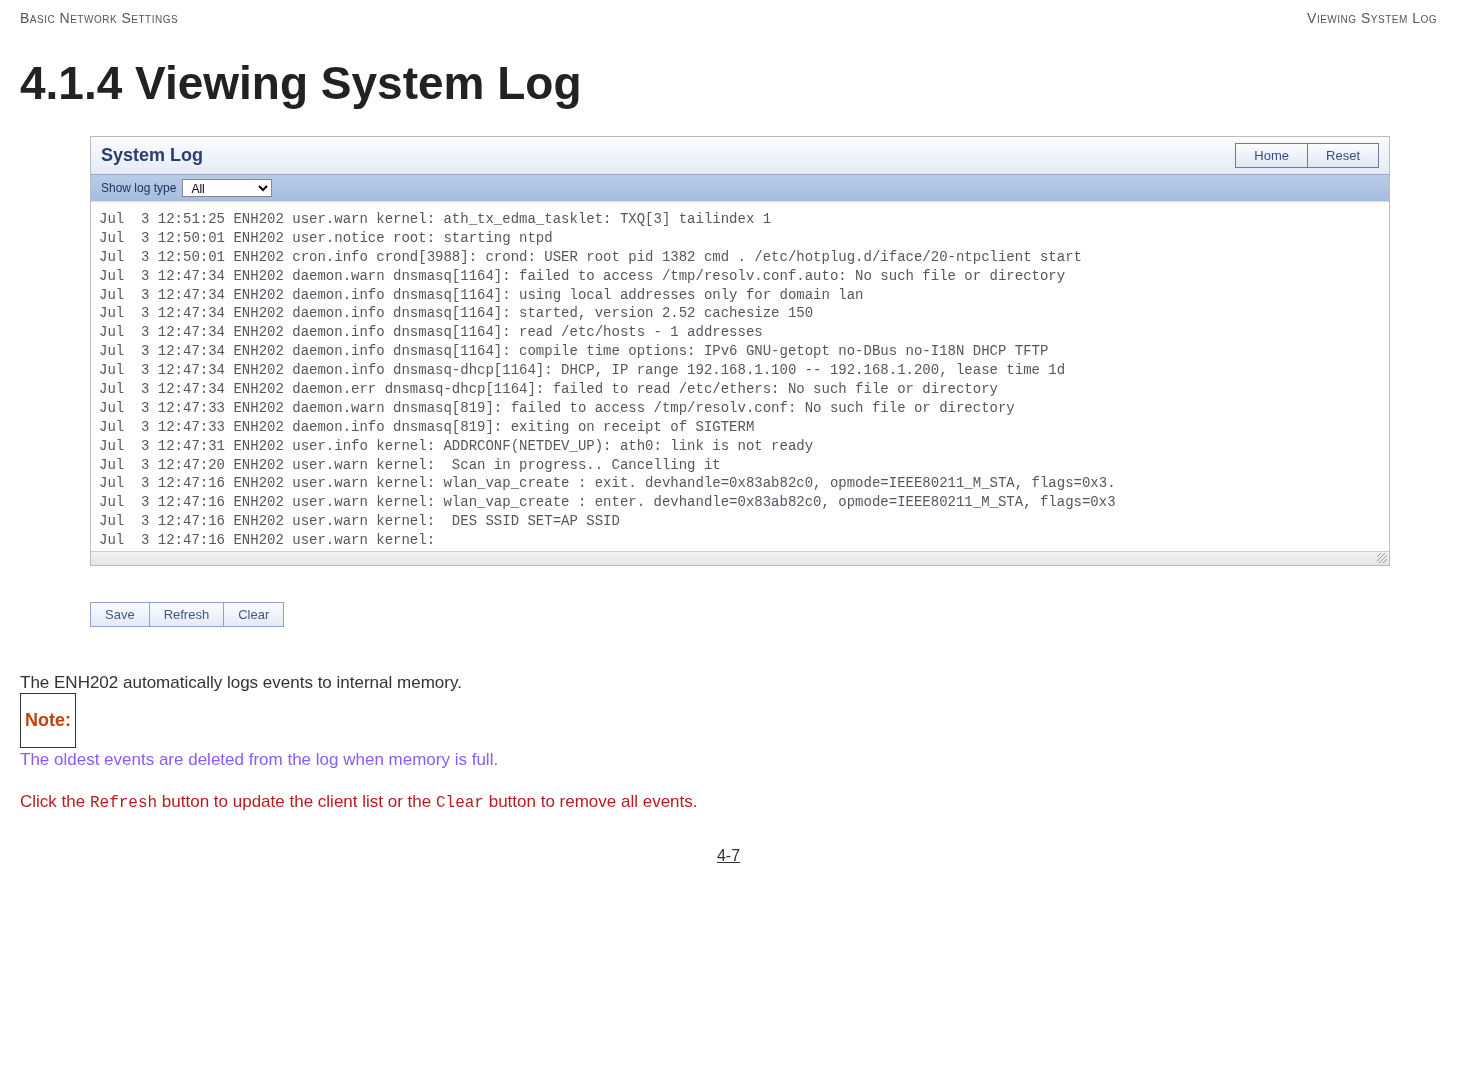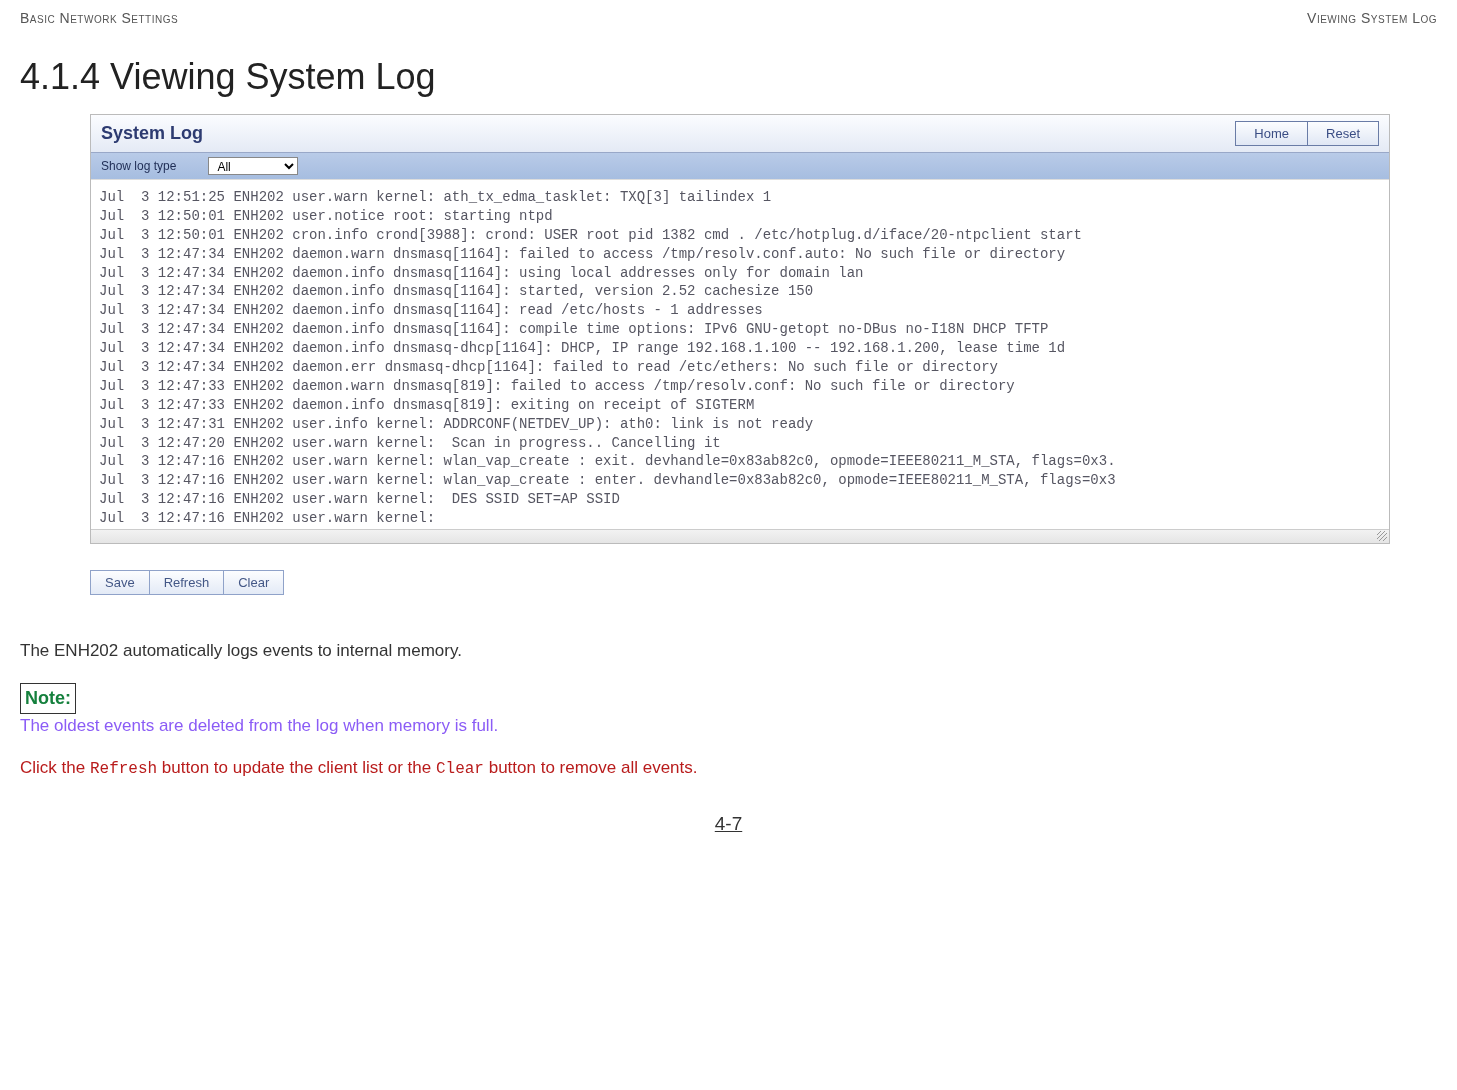--- a/index.html
+++ b/index.html
@@ -25,24 +25,24 @@
       align-items: center;
     }
     .header-left {
       text-align: left;
     }
     .header-right {
       text-align: right;
     }
     h1.section-heading {
       font-family: Verdana, Arial, sans-serif;
-      font-size: 36px;
-      font-weight: normal;
+      font-size: 46px;
+      font-weight: bold;
       color: #222;
-      margin-bottom: 16px;
+      margin-bottom: 26px;
     }
     .screenshot-wrap {
       margin: 0 0 30px 70px;
       width: 1300px;
     }
     .panel {
       border: 1px solid #bbb;
       background: #737373;
     }
     .panel-title-bar {
@@ -85,21 +85,20 @@
       color: #1f2d55;
     }
     .filter-select {
       font-size: 12px;
       background: #fff;
       border: 1px solid #888;
       padding: 1px 12px 0 4px;
       height: 18px;
       width: 90px;
       font-family: inherit;
-      margin-left: 26px;
     }
     .log-box {
       background: #fff;
       font-family: "Courier New", monospace;
       font-size: 14px;
       color: #565662;
       padding: 8px 8px 4px 8px;
       line-height: 1.35;
       overflow: auto;
       white-space: pre;
@@ -119,21 +118,21 @@
       content: "";
       position: absolute;
       right: 2px;
       bottom: 2px;
       width: 10px;
       height: 10px;
       background:
         linear-gradient(135deg, transparent 45%, #999 45%, #999 55%, transparent 55%) 0 0/4px 4px;
     }
     .bottom-buttons {
-      margin-top: 26px;
+      margin-top: 36px;
       display: flex;
       gap: 0;
     }
     .bottom-btn {
       border: 1px solid #8fa2c9;
       background: linear-gradient(#fcfdff, #e3eaf6);
       color: #435786;
       font-size: 13px;
       padding: 4px 14px;
       cursor: pointer;
@@ -143,43 +142,42 @@
       margin-left: -1px;
     }
     .body-text {
       font-size: 17px;
       color: #333;
       margin-top: 46px;
     }
     .note-label {
       font-size: 18px;
       font-weight: bold;
-      color: #15803d;
-      margin-top: 22px;
+      color: #c2410c;
       display: inline-block;
       border: 1px solid #333;
-      padding: 4px 4px;
+      padding: 16px 4px;
     }
     .note-text {
       font-size: 17px;
       color: #8b5cf6;
       margin-top: 2px;
     }
     .instr-text {
       font-size: 17px;
       color: #b91c1c;
       margin-top: 22px;
     }
     .instr-text .mono {
       font-family: "Courier New", monospace;
       font-size: 16px;
     }
     .page-num {
       text-align: center;
-      font-size: 19px;
+      font-size: 16px;
       color: #333;
       margin-top: 35px;
       text-decoration: underline;
     }
   </style>
 </head>
 <body>
 
 <div class="header-row">
   <div class="header-left">Basic Network Settings</div>

